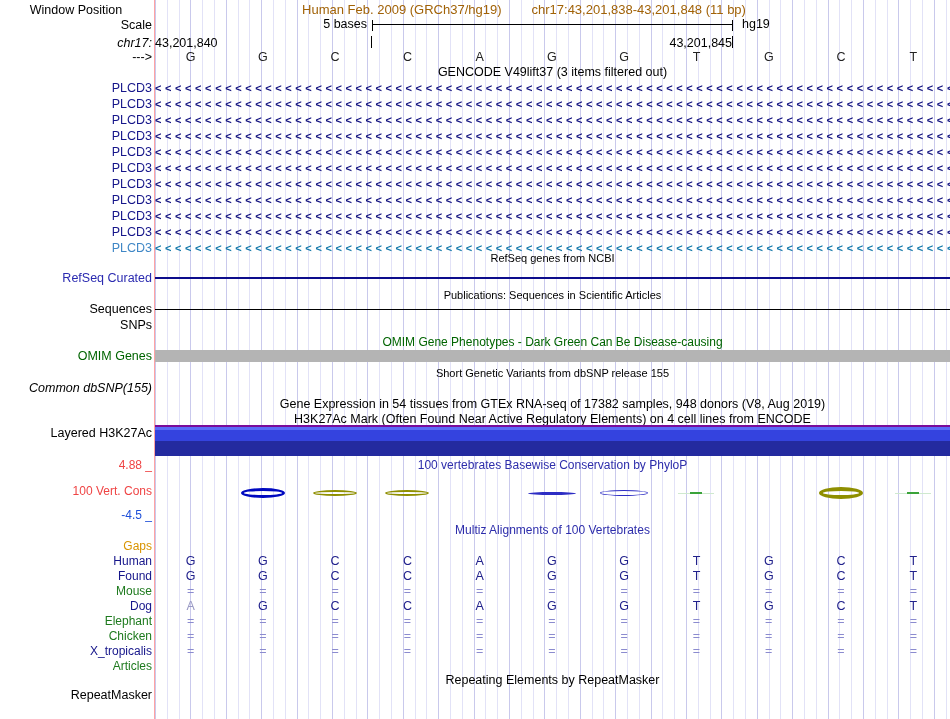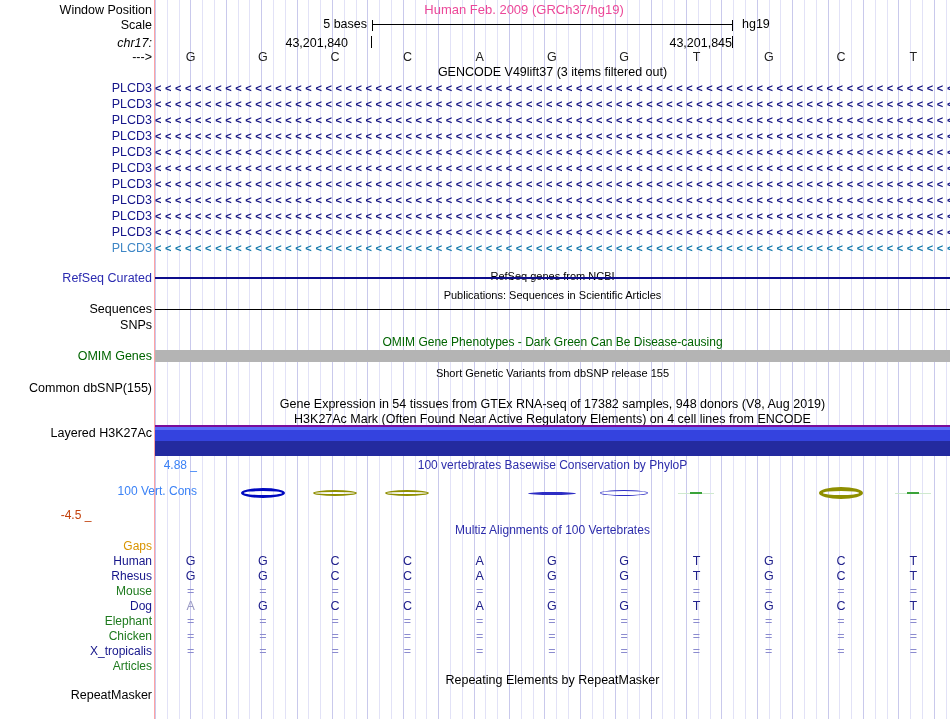--- a/index.html
+++ b/index.html
@@ -24,23 +24,23 @@
   .ctitle{position:absolute;left:155px;width:795px;text-align:center;white-space:nowrap;line-height:13px;}
   .t-black-lg{font-size:12.5px;color:#000;}
   .t-black-sm{font-size:11px;color:#000;}
   .t-green{font-size:12px;color:#006400;}
   .t-blue{font-size:12px;color:#2d2dab;}
   .navy{color:#15158a;}
   .lightblue{color:#3f87c6;}
   .blue-label{color:#2a2ab0;}
   .green-label{color:#1e7a1e;}
   .orange-label{color:#d99400;}
-  .slate-label{color:#3b82f6;margin-left:45px;}
-  .maroon-label{color:#c2410c;text-align:center;}
-  .header-row{left:155px;top:2px;width:738px;display:flex;justify-content:center;gap:30px;font-size:13px;color:#ec4899;}
+  .slate-label{color:#ef4444;}
+  .maroon-label{color:#1d4ed8;}
+  .header-row{left:155px;top:2px;width:738px;display:flex;justify-content:center;gap:30px;font-size:13px;color:#a16207;}
   #scalebar{left:372px;top:24px;width:361px;height:0;border-top:1px solid #000;}
   #scalebar:before,#scalebar:after{content:"";position:absolute;top:-5px;width:1px;height:11px;background:#000;}
   #scalebar:before{left:0;}
   #scalebar:after{right:0;}
   .coord-tick{width:1px;height:12px;background:#000;top:36px;}
   .colcell{position:absolute;width:72px;text-align:center;}
   #seq-row .colcell{font-size:12.5px;color:#222;}
   .arrows{
     position:absolute;left:155px;width:795px;overflow:hidden;white-space:nowrap;
     font-size:11px;font-weight:bold;letter-spacing:3.6px;line-height:16px;height:16px;
@@ -71,30 +71,31 @@
   .species-label{font-size:12px;line-height:15px;}
 </style>
 </head>
 <body>
 
 <div class="abs" id="grid"></div>
 <div class="abs" id="start-line"></div>
 
 <div class="header-row abs">
   <span>Human Feb. 2009 (GRCh37/hg19)</span>
+  <span>chr17:43,201,838-43,201,848 (11 bp)</span>
 </div>
-<div class="llabel" style="top:3px;">Window Position</div>
+<div class="llabel" style="top:3px;text-align:center;">Window Position</div>
 
 <div class="llabel" style="top:18px;">Scale</div>
 <div class="abs" style="left:155px;top:17px;width:212px;text-align:right;font-size:12.5px;">5 bases</div>
 <div class="abs" id="scalebar"></div>
 <div class="abs" style="left:742px;top:17px;font-size:12.5px;">hg19</div>
 
 <div class="llabel" style="top:36px;font-style:italic;">chr17:</div>
-<div class="abs" style="left:155px;top:36px;width:193px;text-align:right;font-size:12.5px;">43,201,840</div>
+<div class="abs" style="left:155px;top:36px;width:193px;font-size:12.5px;">43,201,840</div>
 <div class="abs coord-tick" style="left:371px;"></div>
 <div class="abs" style="left:155px;top:36px;width:577px;text-align:right;font-size:12.5px;">43,201,845</div>
 <div class="abs coord-tick" style="left:732px;"></div>
 
 <div class="llabel" style="top:50px;">---&gt;</div>
 <div class="abs" id="seq-row" style="left:155px;top:50px;width:795px;height:14px;">
     <span class="colcell" style="left: -0.4px;">G</span>
     <span class="colcell" style="left: 71.87px;">G</span>
     <span class="colcell" style="left: 144.14px;">C</span>
     <span class="colcell" style="left: 216.41px;">C</span>
@@ -126,36 +127,36 @@
     <div class="llabel navy" style="top: 193px;">PLCD3</div>
     <div class="arrows dark" style="top: 192px;">&lt;&lt;&lt;&lt;&lt;&lt;&lt;&lt;&lt;&lt;&lt;&lt;&lt;&lt;&lt;&lt;&lt;&lt;&lt;&lt;&lt;&lt;&lt;&lt;&lt;&lt;&lt;&lt;&lt;&lt;&lt;&lt;&lt;&lt;&lt;&lt;&lt;&lt;&lt;&lt;&lt;&lt;&lt;&lt;&lt;&lt;&lt;&lt;&lt;&lt;&lt;&lt;&lt;&lt;&lt;&lt;&lt;&lt;&lt;&lt;&lt;&lt;&lt;&lt;&lt;&lt;&lt;&lt;&lt;&lt;&lt;&lt;&lt;&lt;&lt;&lt;&lt;&lt;&lt;&lt;&lt;&lt;</div>
     <div class="llabel navy" style="top: 209px;">PLCD3</div>
     <div class="arrows dark" style="top: 208px;">&lt;&lt;&lt;&lt;&lt;&lt;&lt;&lt;&lt;&lt;&lt;&lt;&lt;&lt;&lt;&lt;&lt;&lt;&lt;&lt;&lt;&lt;&lt;&lt;&lt;&lt;&lt;&lt;&lt;&lt;&lt;&lt;&lt;&lt;&lt;&lt;&lt;&lt;&lt;&lt;&lt;&lt;&lt;&lt;&lt;&lt;&lt;&lt;&lt;&lt;&lt;&lt;&lt;&lt;&lt;&lt;&lt;&lt;&lt;&lt;&lt;&lt;&lt;&lt;&lt;&lt;&lt;&lt;&lt;&lt;&lt;&lt;&lt;&lt;&lt;&lt;&lt;&lt;&lt;&lt;&lt;&lt;</div>
     <div class="llabel navy" style="top: 225px;">PLCD3</div>
     <div class="arrows dark" style="top: 224px;">&lt;&lt;&lt;&lt;&lt;&lt;&lt;&lt;&lt;&lt;&lt;&lt;&lt;&lt;&lt;&lt;&lt;&lt;&lt;&lt;&lt;&lt;&lt;&lt;&lt;&lt;&lt;&lt;&lt;&lt;&lt;&lt;&lt;&lt;&lt;&lt;&lt;&lt;&lt;&lt;&lt;&lt;&lt;&lt;&lt;&lt;&lt;&lt;&lt;&lt;&lt;&lt;&lt;&lt;&lt;&lt;&lt;&lt;&lt;&lt;&lt;&lt;&lt;&lt;&lt;&lt;&lt;&lt;&lt;&lt;&lt;&lt;&lt;&lt;&lt;&lt;&lt;&lt;&lt;&lt;&lt;&lt;</div>
     <div class="llabel lightblue" style="top: 241px;">PLCD3</div>
     <div class="arrows light" style="top: 240px;">&lt;&lt;&lt;&lt;&lt;&lt;&lt;&lt;&lt;&lt;&lt;&lt;&lt;&lt;&lt;&lt;&lt;&lt;&lt;&lt;&lt;&lt;&lt;&lt;&lt;&lt;&lt;&lt;&lt;&lt;&lt;&lt;&lt;&lt;&lt;&lt;&lt;&lt;&lt;&lt;&lt;&lt;&lt;&lt;&lt;&lt;&lt;&lt;&lt;&lt;&lt;&lt;&lt;&lt;&lt;&lt;&lt;&lt;&lt;&lt;&lt;&lt;&lt;&lt;&lt;&lt;&lt;&lt;&lt;&lt;&lt;&lt;&lt;&lt;&lt;&lt;&lt;&lt;&lt;&lt;&lt;&lt;</div>
   </div>
 
-<div class="ctitle t-black-sm" style="top:270px;">RefSeq genes from NCBI</div>
+<div class="ctitle t-black-sm" style="top:252px;">RefSeq genes from NCBI</div>
 <div class="llabel blue-label" style="top:271px;">RefSeq Curated</div>
 <div class="hline" id="refseq-line"></div>
 
 <div class="ctitle t-black-sm" style="top:289px;">Publications: Sequences in Scientific Articles</div>
 <div class="llabel" style="top:302px;">Sequences</div>
 <div class="hline" id="sequences-line"></div>
 
 <div class="llabel" style="top:318px;">SNPs</div>
 
 <div class="ctitle t-green" style="top:336px;">OMIM Gene Phenotypes - Dark Green Can Be Disease-causing</div>
 <div class="llabel" style="top:349px;color:#006400;">OMIM Genes</div>
 <div class="hline" id="omim-bar"></div>
 
 <div class="ctitle t-black-sm" style="top:367px;">Short Genetic Variants from dbSNP release 155</div>
-<div class="llabel" style="top:381px;">Common dbSNP(155)</div>
+<div class="llabel" style="top:381px;font-style:italic;">Common dbSNP(155)</div>
 
 <div class="ctitle t-black-lg" style="top:398px;">Gene Expression in 54 tissues from GTEx RNA-seq of 17382 samples, 948 donors (V8, Aug 2019)</div>
 <div class="ctitle t-black-lg" style="top:413px;">H3K27Ac Mark (Often Found Near Active Regulatory Elements) on 4 cell lines from ENCODE</div>
 <div class="llabel" style="top:426px;">Layered H3K27Ac</div>
 <div class="h3k" id="h3k-purple"></div>
 <div class="h3k" id="h3k-light"></div>
 <div class="h3k" id="h3k-royal"></div>
 <div class="h3k" id="h3k-navy"></div>
 
 <div class="llabel slate-label" style="top:458px;font-size:12px;">4.88 _</div>
@@ -185,21 +186,21 @@
       <span class="colcell" style="left: 144.14px;">C</span>
       <span class="colcell" style="left: 216.41px;">C</span>
       <span class="colcell" style="left: 288.68px;">A</span>
       <span class="colcell" style="left: 360.95px;">G</span>
       <span class="colcell" style="left: 433.22px;">G</span>
       <span class="colcell" style="left: 505.49px;">T</span>
       <span class="colcell" style="left: 577.76px;">G</span>
       <span class="colcell" style="left: 650.03px;">C</span>
       <span class="colcell" style="left: 722.3px;">T</span>
     </div>
-    <div class="llabel species-label navy" style="top: 569px;">Rhesus</div>
+    <div class="llabel species-label navy" style="top: 569px;">Found</div>
     <div class="abs mrow" style="left: 155px; top: 569px; width: 795px; height: 15px;">
       <span class="colcell" style="left: -0.4px;">G</span>
       <span class="colcell" style="left: 71.87px;">G</span>
       <span class="colcell" style="left: 144.14px;">C</span>
       <span class="colcell" style="left: 216.41px;">C</span>
       <span class="colcell" style="left: 288.68px;">A</span>
       <span class="colcell" style="left: 360.95px;">G</span>
       <span class="colcell" style="left: 433.22px;">G</span>
       <span class="colcell" style="left: 505.49px;">T</span>
       <span class="colcell" style="left: 577.76px;">G</span>

